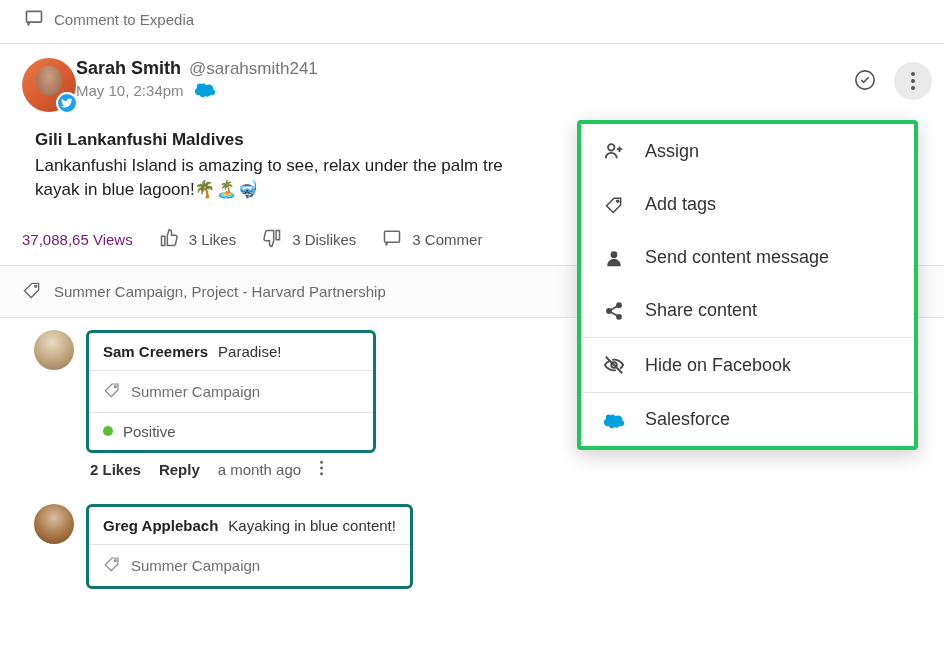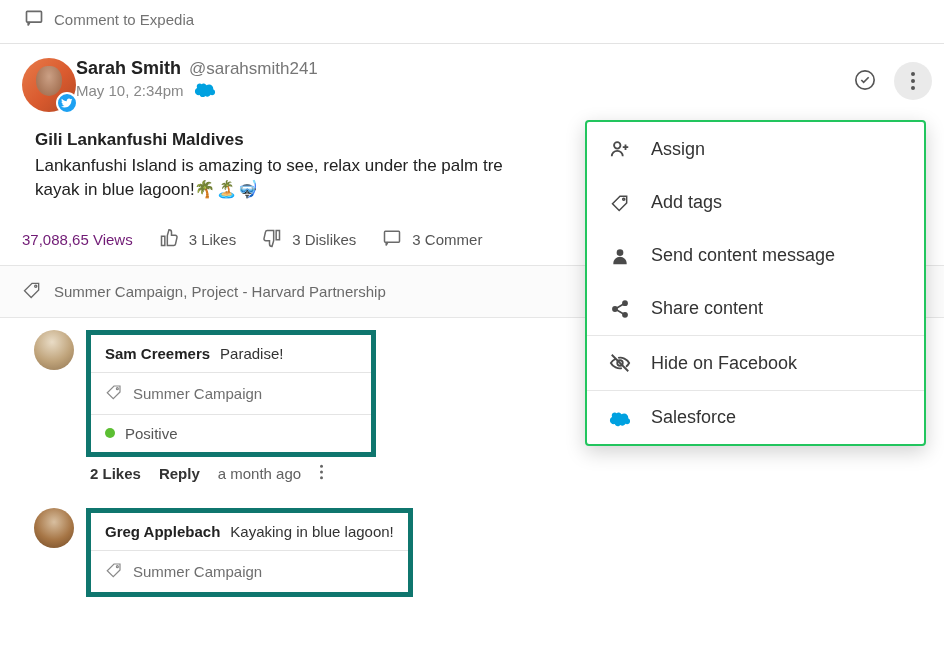--- a/index.html
+++ b/index.html
@@ -78,21 +78,21 @@
     color:#6a6a6a;
   }
   .comments-area { padding: 12px 22px 0 34px; }
   .comment-row { display:flex; gap:12px; margin-bottom:12px; }
   .comment-avatar {
     width:40px; height:40px; border-radius:50%; flex-shrink:0; overflow:hidden;
   }
   .comment-avatar.one { background: radial-gradient(circle at 45% 30%, #e9dcc6 0%, #bfa37a 55%, #8f7350 100%); }
   .comment-avatar.two { background: radial-gradient(circle at 50% 35%, #d8bfa0 0%, #a67545 55%, #6f4926 100%); }
   .comment-card {
-    border:5px solid #0f766e; border-radius:0; background:#fff; overflow:hidden;
+    border:3px solid #0f766e; border-radius:6px; background:#fff; overflow:hidden;
     min-width: 290px;
   }
   .comment-card .row {
     padding:10px 14px; border-bottom:1px solid #e4e4e4;
     display:flex; align-items:center; gap:10px; font-size:15px;
   }
   .comment-card .row:last-child { border-bottom:none; }
   .comment-author { font-weight:600; color:#222; }
   .comment-text { color:#333; }
   .tag-icon { color:#8a8a8a; }
@@ -101,23 +101,23 @@
   .dot-green { width:10px; height:10px; border-radius:50%; background:#5cbf33; display:inline-block; }
   .comment-footer {
     display:flex; align-items:center; gap:18px;
     color:#616161; font-size:15px; padding: 6px 0 12px 52px;
   }
   .comment-footer .bold { font-weight:600; color:#333; }
   .footer-more { color:#666; }
 
   
   .dropdown {
-    position:absolute; top:120px; right:18px;
+    position:absolute; top:120px; right:26px;
     width:341px; background:#fff;
-    border:2px solid #22c55e; border-radius:4px;
+    border:4px solid #22c55e; border-radius:4px;
     box-shadow: 0 6px 20px rgba(0,0,0,0.18);
     overflow:hidden;
   }
   .dropdown .menu-item {
     display:flex; align-items:center; gap:20px;
     padding: 16px 22px;
     font-size:18px; color:#333;
   }
   .dropdown .menu-item .micon { width:22px; display:flex; justify-content:center; color:#4a4a4a; }
   .dropdown hr { border:none; border-top:1px solid #e6e6e6; margin:0; }
@@ -254,21 +254,21 @@
         </span>
       </div>
     </div>
   </div>
 
   <div class="comment-row">
     <div class="comment-avatar two"></div>
     <div class="comment-card">
       <div class="row">
         <span class="comment-author">Greg Applebach</span>
-        <span class="comment-text">Kayaking in blue lagoon!</span>
+        <span class="comment-text">Kayaking in blue content!</span>
       </div>
       <div class="row">
         <span class="tag-icon">
           <svg width="18" height="18" viewBox="0 0 24 24" fill="none" stroke="currentColor" stroke-width="1.6">
               <path d="M20 12l-9 9-8-8 9-9h8v8z"></path>
               <circle cx="16.5" cy="7.5" r="1.3"></circle>
             </svg>
         </span>
         <span class="tag-text">Summer Campaign</span>
       </div>

